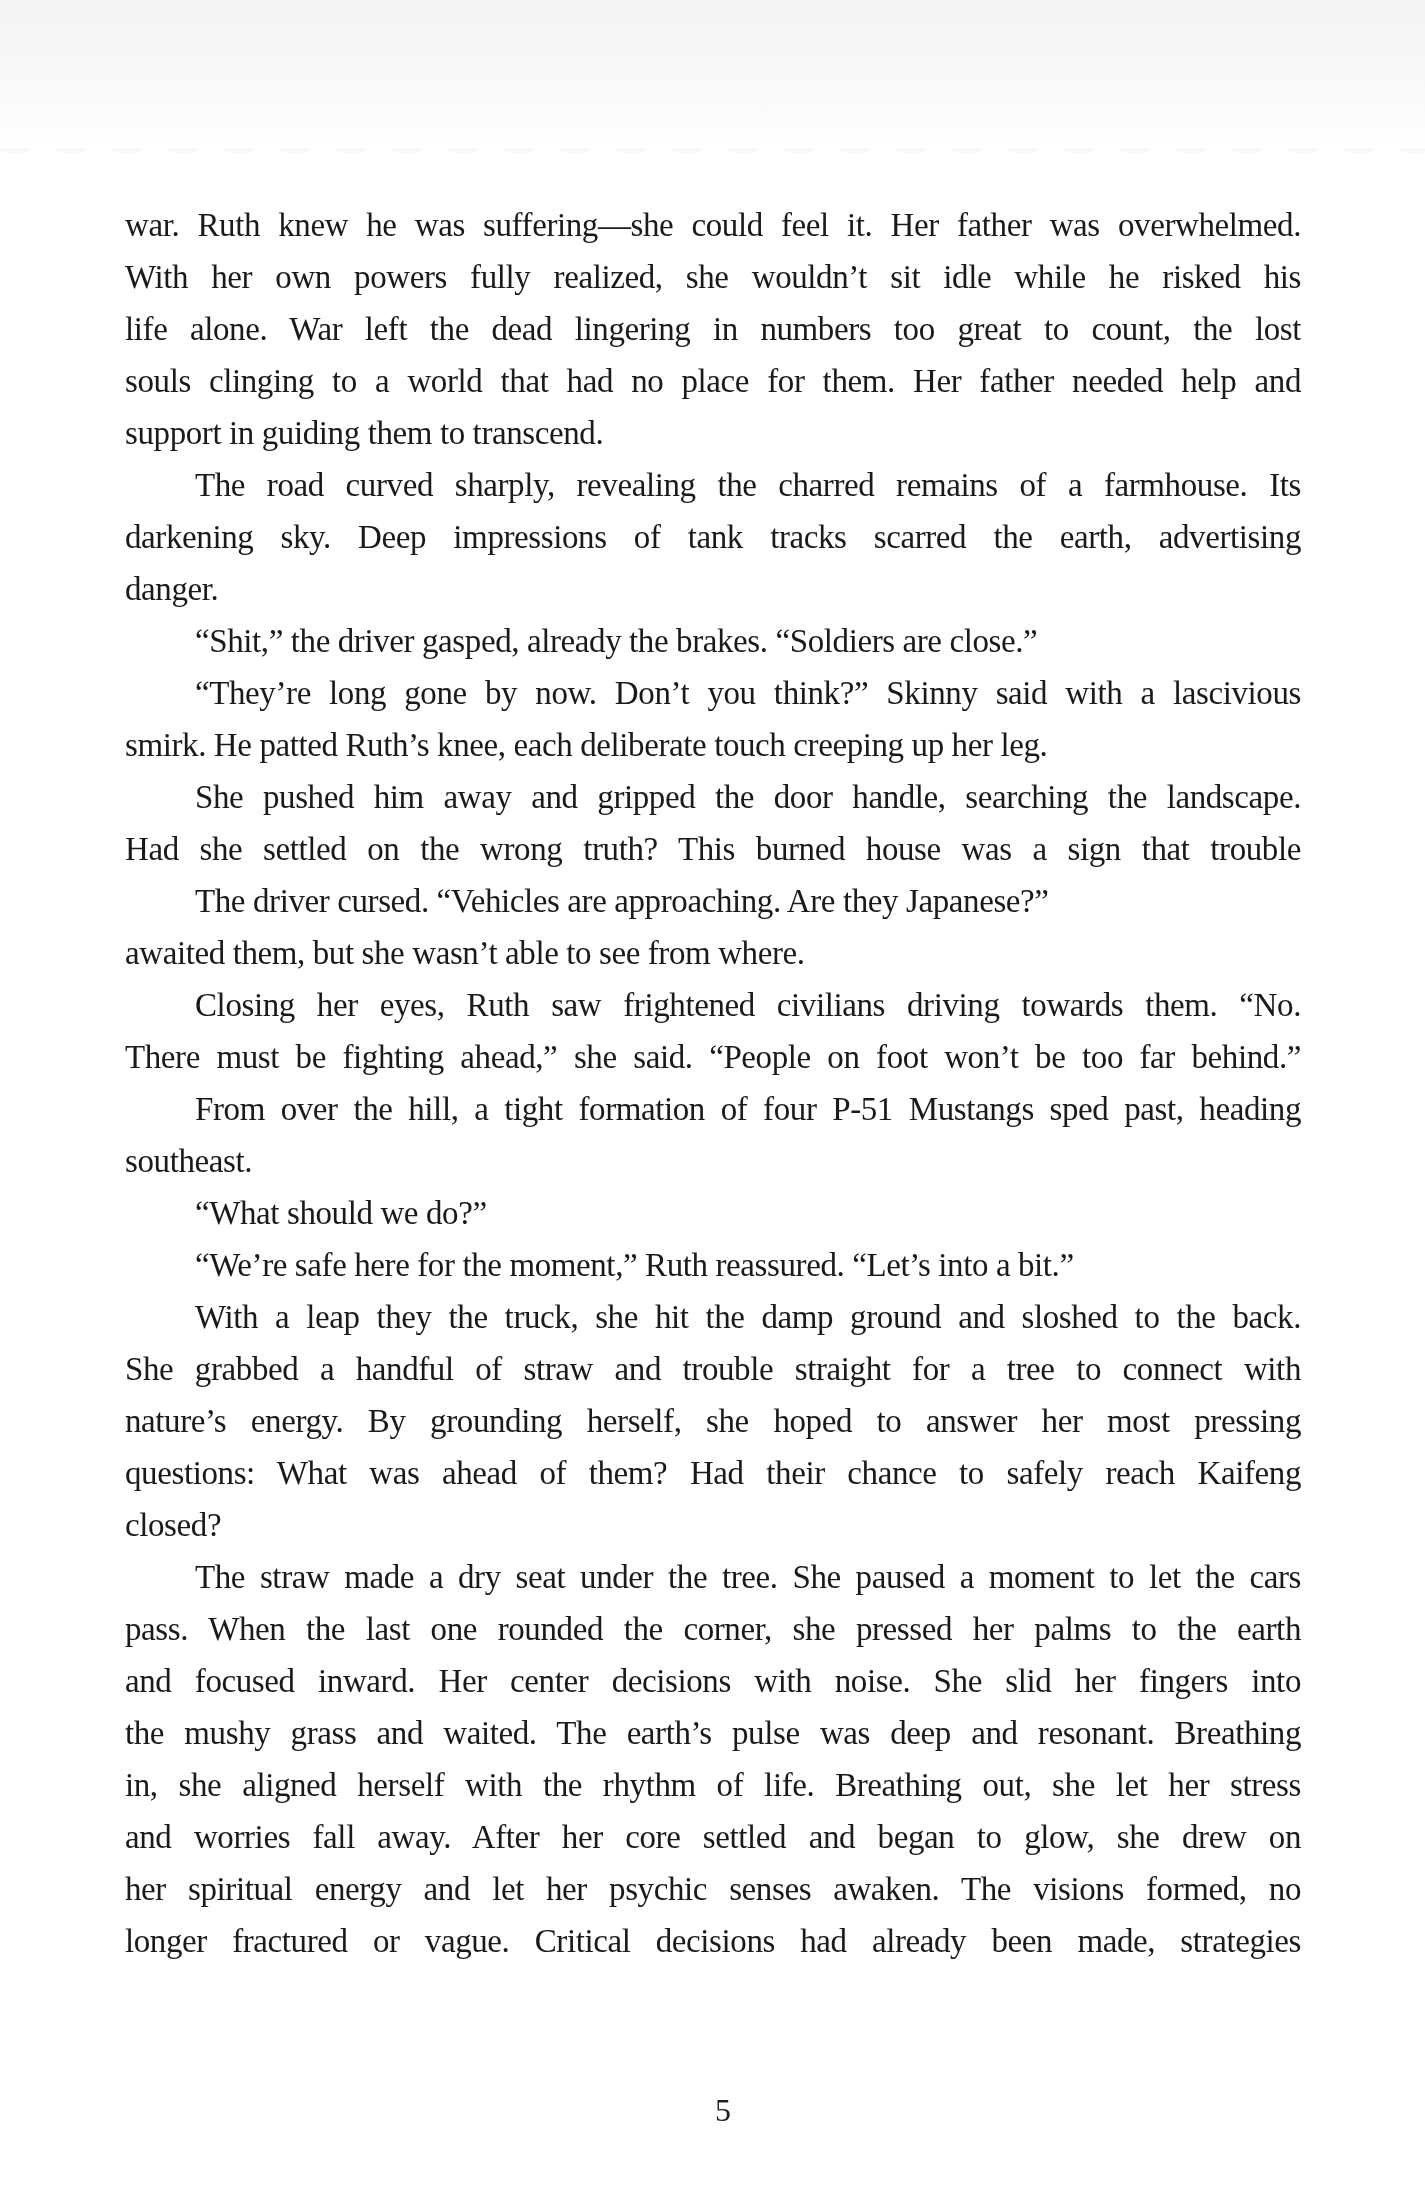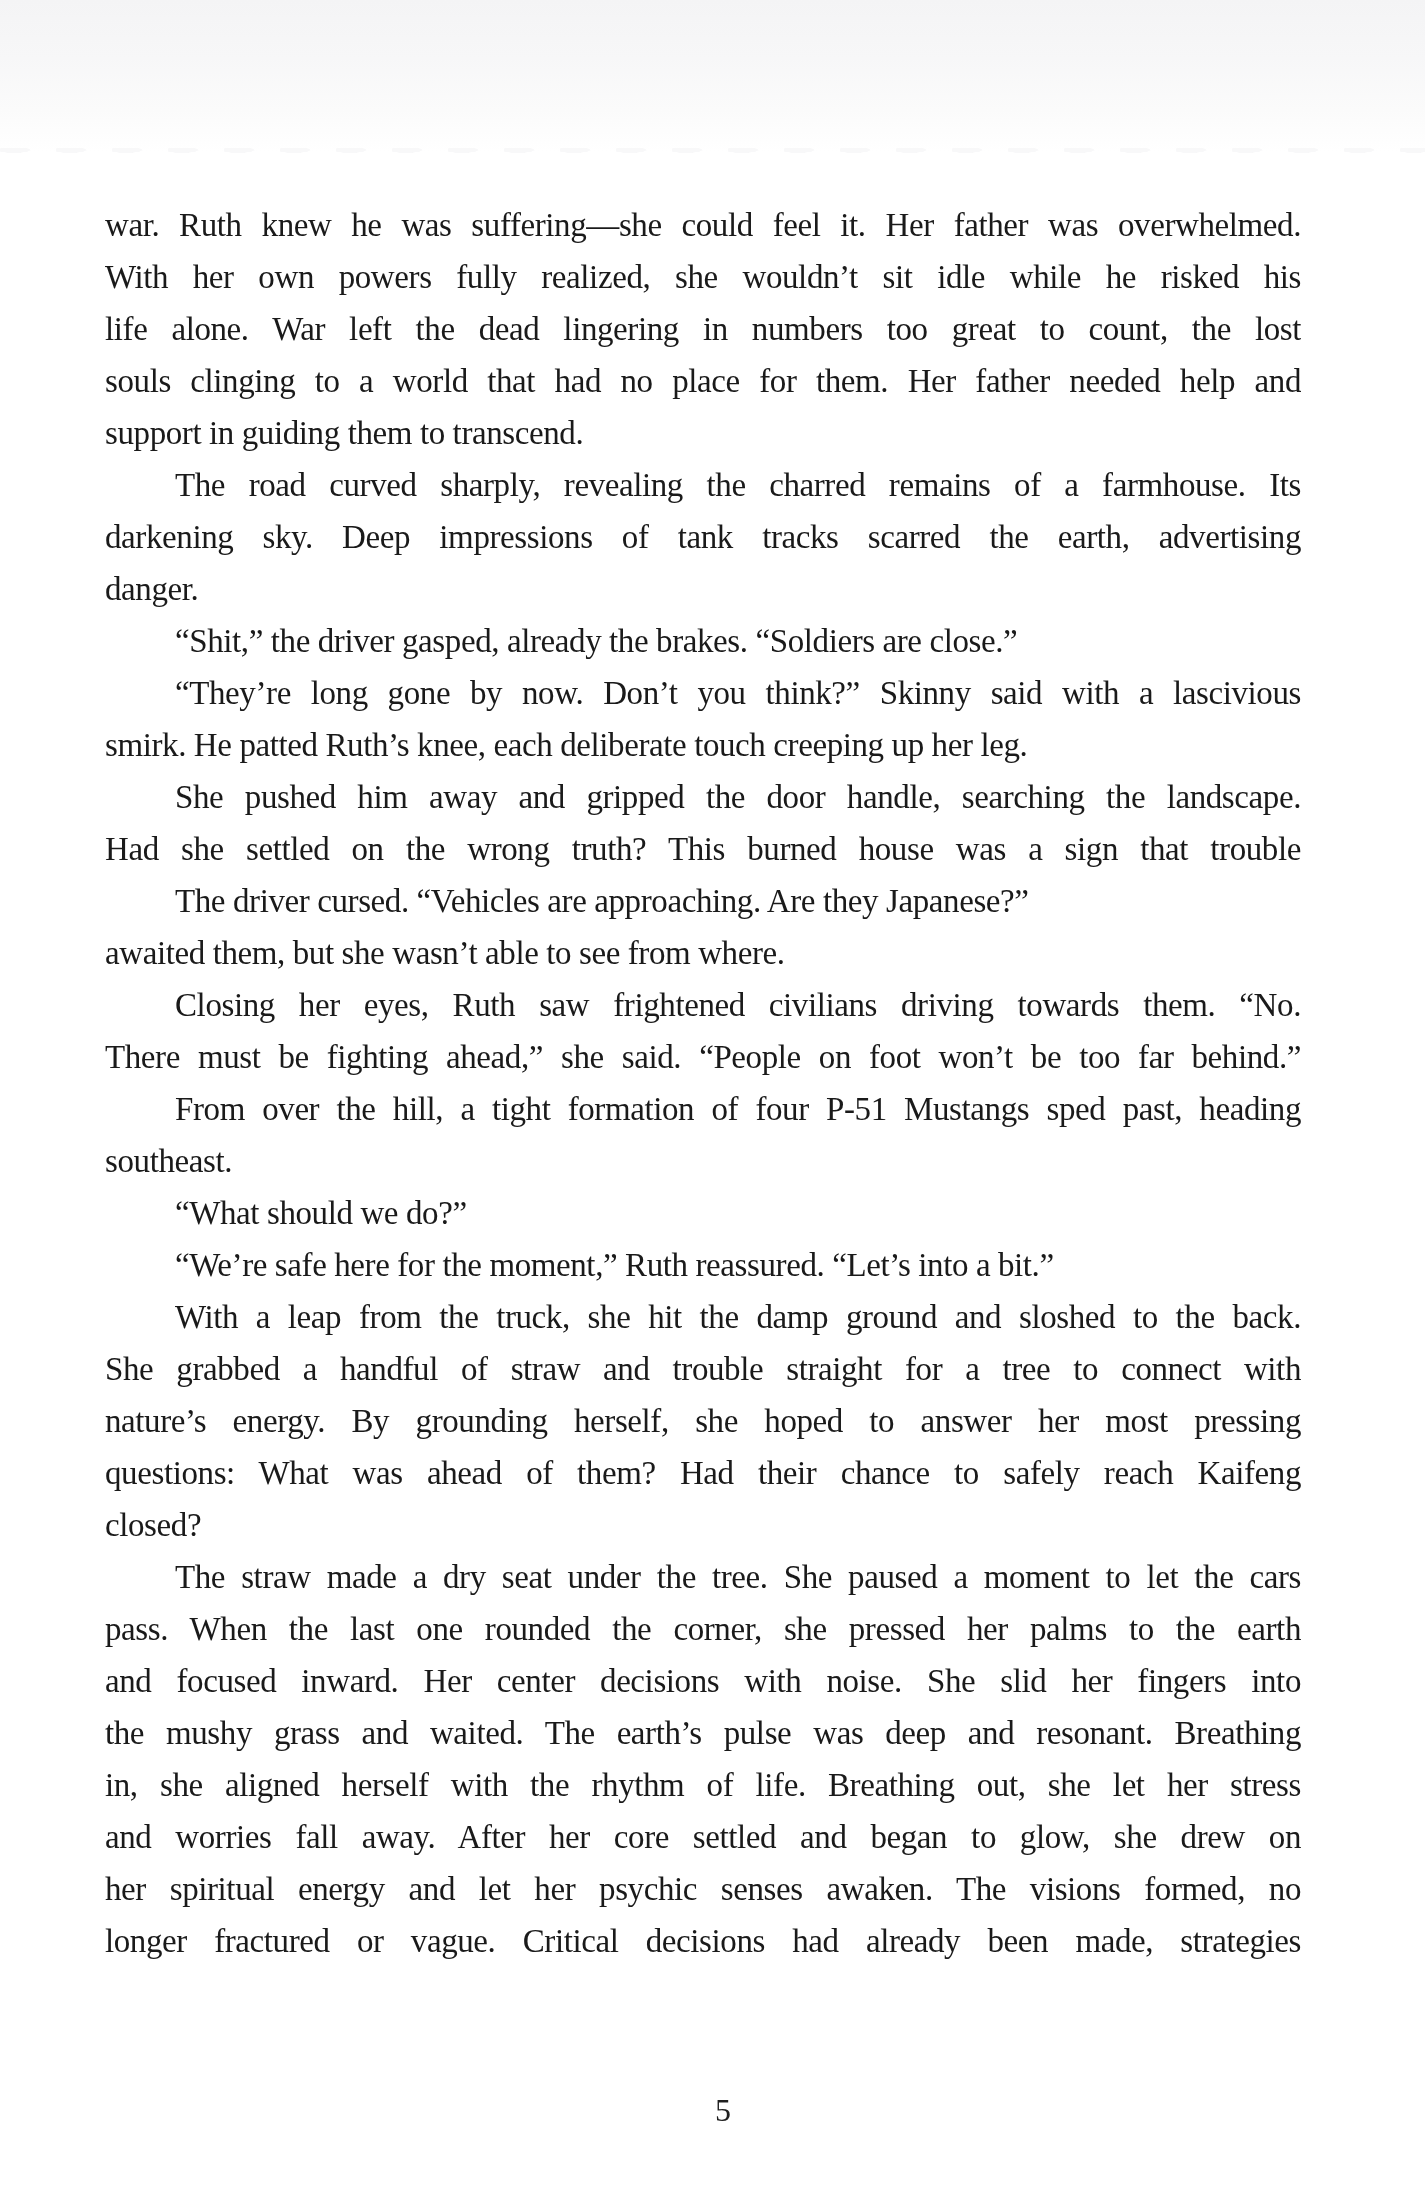--- a/index.html
+++ b/index.html
@@ -41,20 +41,21 @@
     width: 1196px;
     color: #1a1a1a;
     font-size: 33px;
     line-height: 52px;
     letter-spacing: -0.4px;
   }
   .line {
     height: 52px;
     white-space: nowrap;
     text-align: left;
+    margin-left: 20px;
   }
   .line.just {
     white-space: normal;
     text-align: justify;
     text-align-last: justify;
     overflow: hidden;
   }
   .line.indent {
     padding-left: 70px;
   }
@@ -91,21 +92,21 @@
     <div class="line just indent">She pushed him away and gripped the door handle, searching the landscape.</div>
     <div class="line just">Had she settled on the wrong truth? This burned house was a sign that trouble</div>
     <div class="line indent">The driver cursed. “Vehicles are approaching. Are they Japanese?”</div>
     <div class="line">awaited them, but she wasn’t able to see from where.</div>
     <div class="line just indent">Closing her eyes, Ruth saw frightened civilians driving towards them. “No.</div>
     <div class="line just">There must be fighting ahead,” she said. “People on foot won’t be too far behind.”</div>
     <div class="line just indent">From over the hill, a tight formation of four P-51 Mustangs sped past, heading</div>
     <div class="line">southeast.</div>
     <div class="line indent">“What should we do?”</div>
     <div class="line indent">“We’re safe here for the moment,” Ruth reassured. “Let’s into a bit.”</div>
-    <div class="line just indent">With a leap from the truck, she hit the damp ground and sloshed to the back.</div>
+    <div class="line just indent">With a leap they the truck, she hit the damp ground and sloshed to the back.</div>
     <div class="line just">She grabbed a handful of straw and trouble straight for a tree to connect with</div>
     <div class="line just">nature’s energy. By grounding herself, she hoped to answer her most pressing</div>
     <div class="line just">questions: What was ahead of them? Had their chance to safely reach Kaifeng</div>
     <div class="line">closed?</div>
     <div class="line just indent">The straw made a dry seat under the tree. She paused a moment to let the cars</div>
     <div class="line just">pass. When the last one rounded the corner, she pressed her palms to the earth</div>
     <div class="line just">and focused inward. Her center decisions with noise. She slid her fingers into</div>
     <div class="line just">the mushy grass and waited. The earth’s pulse was deep and resonant. Breathing</div>
     <div class="line just">in, she aligned herself with the rhythm of life. Breathing out, she let her stress</div>
     <div class="line just">and worries fall away. After her core settled and began to glow, she drew on</div>

